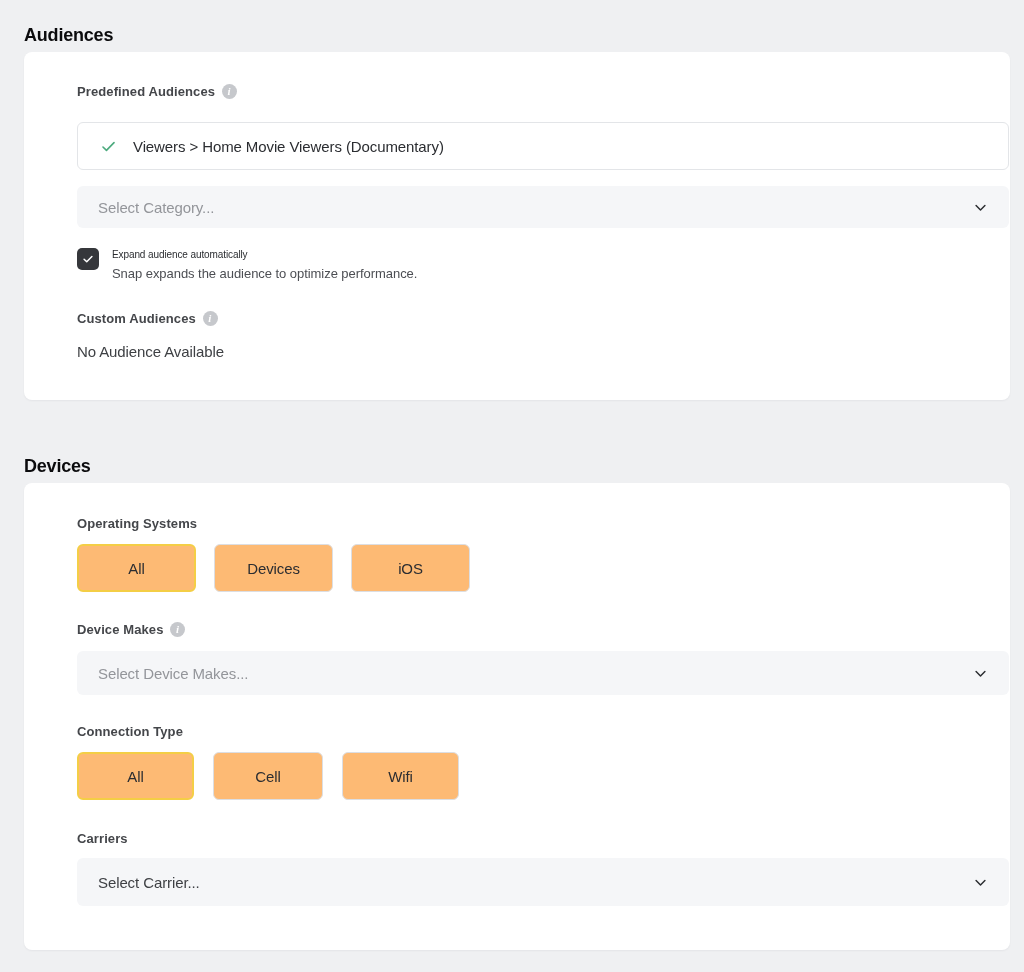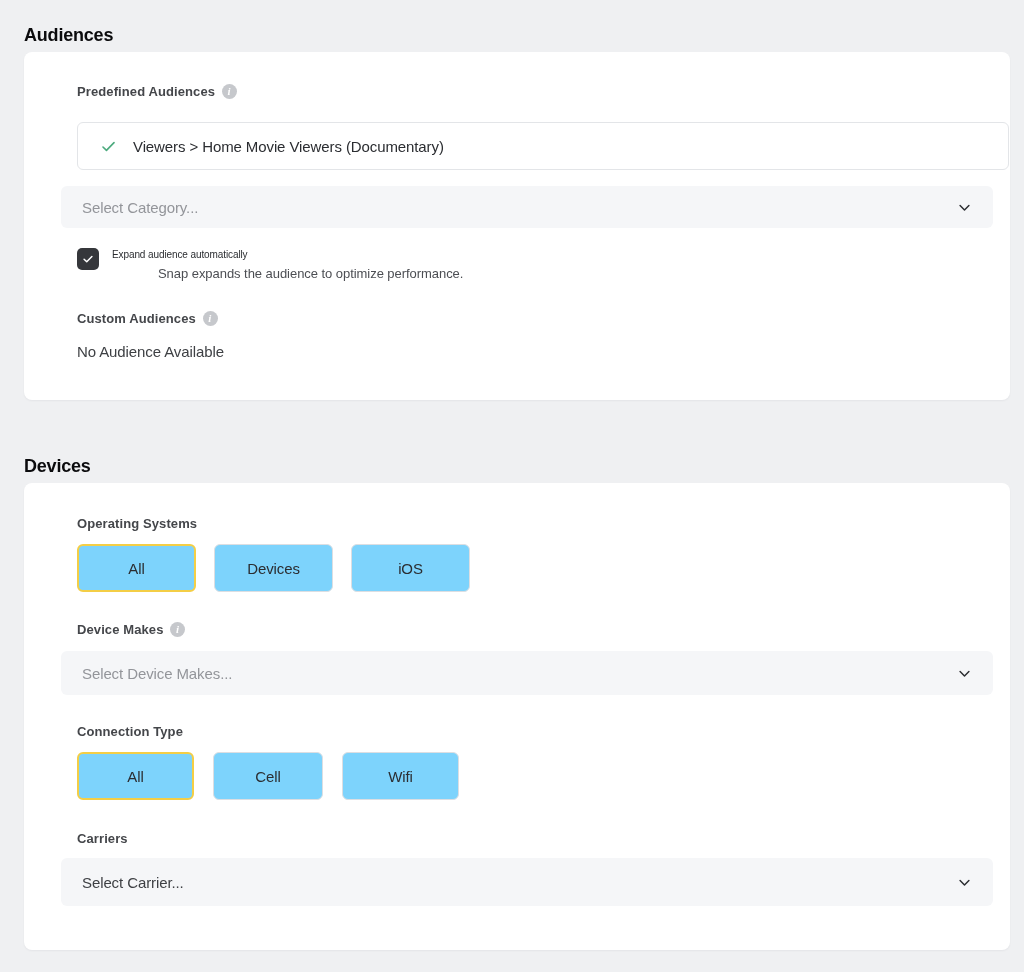--- a/index.html
+++ b/index.html
@@ -100,21 +100,21 @@
   }
   .selected-row-text {
     font-size: 15px;
     color: #2b2d31;
     letter-spacing: -0.1px;
   }
 
   
   .select-field {
     position: absolute;
-    left: 37px;
+    left: 53px;
     width: 932px;
     background: #f5f6f8;
     border-radius: 6px;
     display: flex;
     align-items: center;
     justify-content: space-between;
     padding: 0 20px 0 21px;
     gap: 20px;
   }
   .select-placeholder {
@@ -173,21 +173,21 @@
     letter-spacing: -0.1px;
   }
 
   
   .btn-group {
     position: absolute;
     display: flex;
   }
   .toggle-btn {
     height: 48px;
-    background: #7dd3fc;
+    background: #fdba74;
     border: 1px solid #dcdee2;
     border-radius: 6px;
     font-family: "Liberation Sans", sans-serif;
     font-size: 15px;
     color: #2b2d31;
     letter-spacing: -0.1px;
     display: flex;
     align-items: center;
     justify-content: center;
     cursor: pointer;
@@ -226,21 +226,21 @@
     </div>
 
     <div class="checkbox-row" style="top: 194px;">
       <span class="checkbox">
         <svg viewBox="0 0 20 20">
           <path d="M4.4 10.3 L8.2 14 L15.6 6.3" fill="none" stroke="#ffffff" stroke-width="2.1" stroke-linecap="round" stroke-linejoin="round"></path>
         </svg>
       </span>
       <span class="checkbox-texts">
         <span class="checkbox-title" style="display:block;">Expand audience automatically</span>
-        <span class="checkbox-sub" style="display:block;margin-left:46px;">Snap expands the audience to optimize performance.</span>
+        <span class="checkbox-sub" style="display:block;">Snap expands the audience to optimize performance.</span>
       </span>
     </div>
 
     <div class="field-label" style="top: 259px; left: 53px;">
       <span>Custom Audiences</span>
       <span class="info-icon">i</span>
     </div>
 
     <div class="static-value" style="top: 291px;">No Audience Available</div>
 

